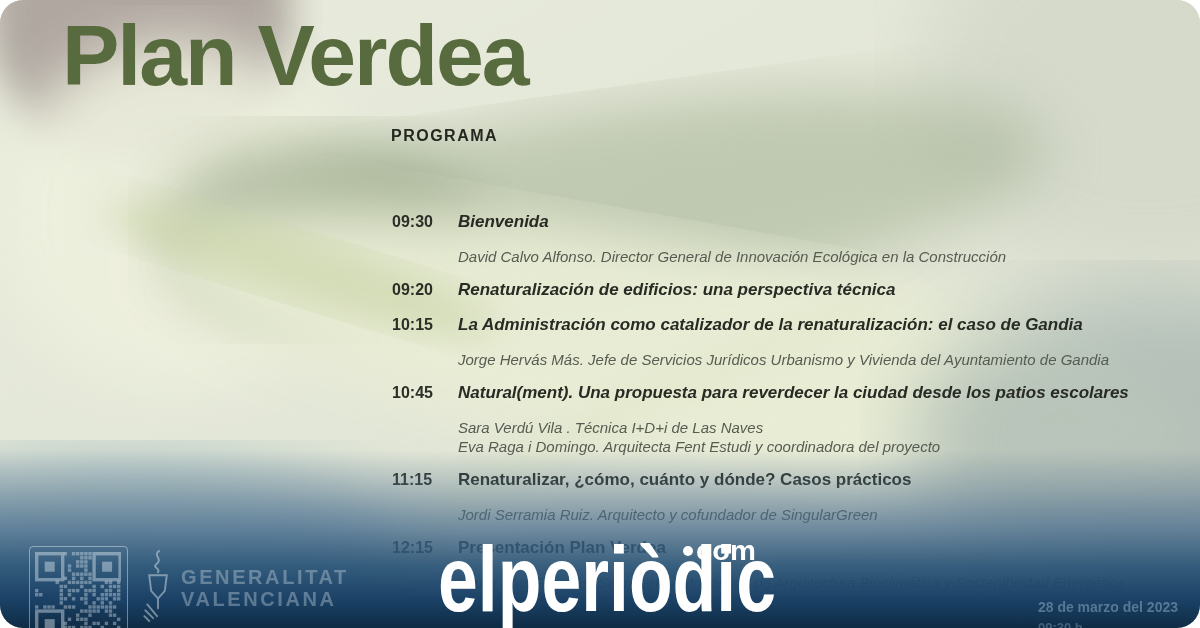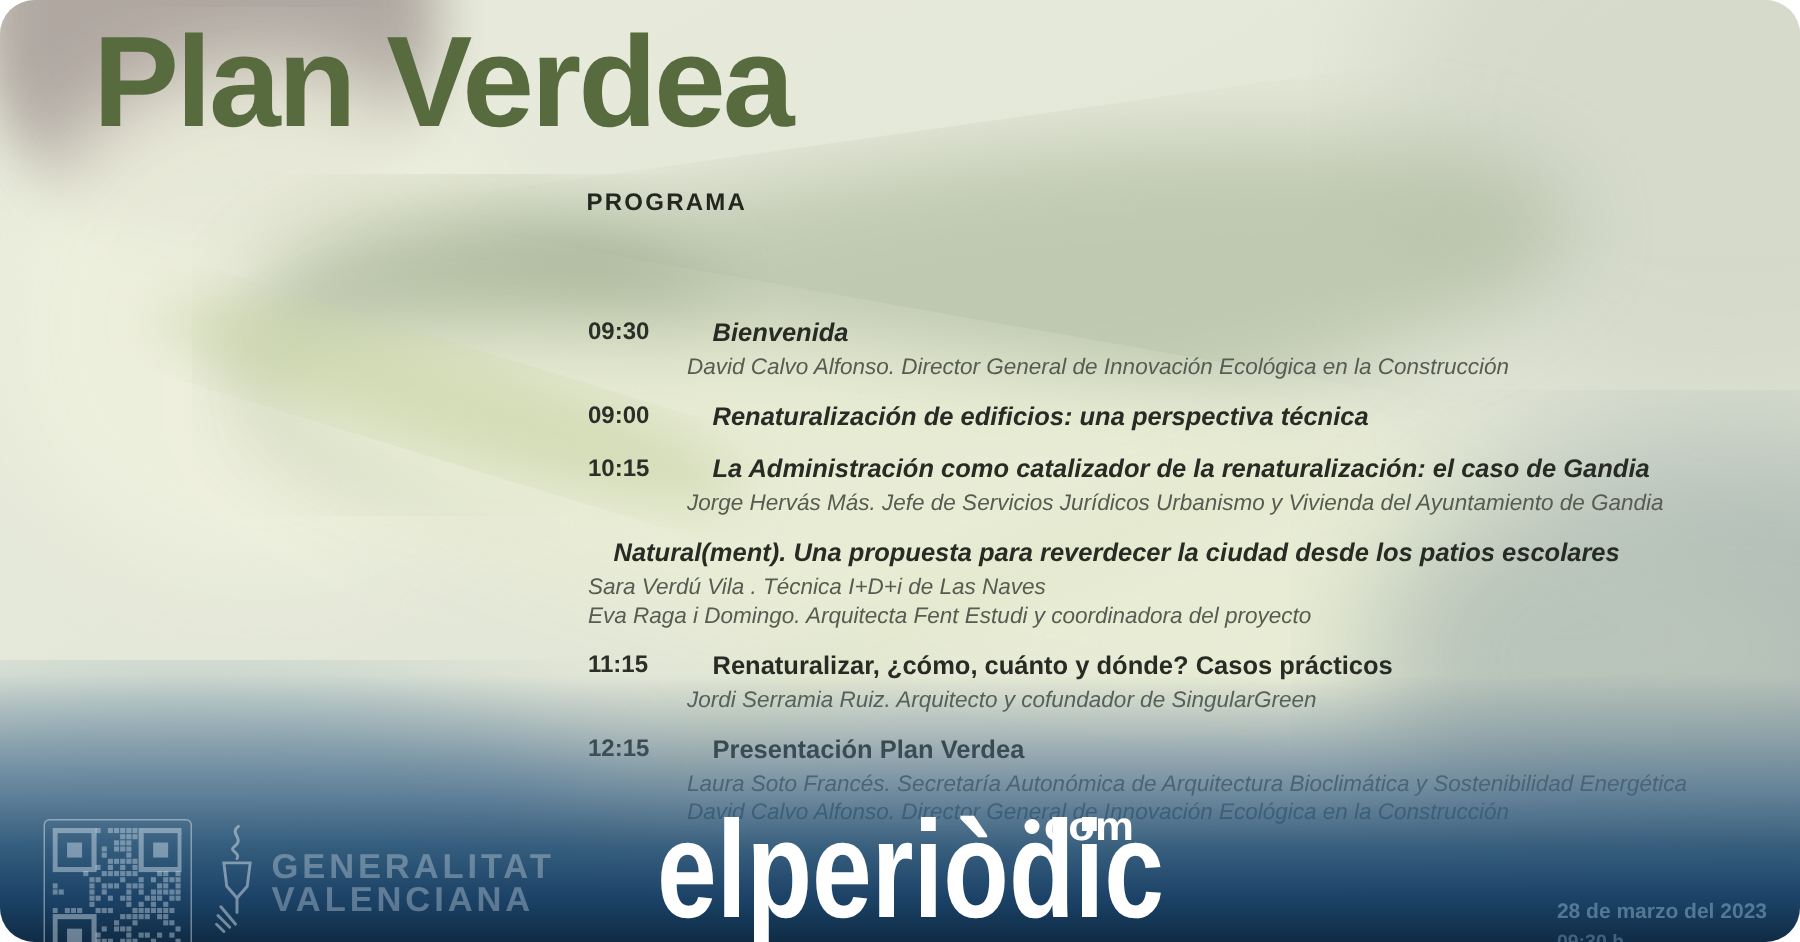--- a/index.html
+++ b/index.html
@@ -36,38 +36,38 @@
   }
   .sessions{
     position:absolute;left:392px;top:211px;width:770px;
   }
   .session{display:flex;margin-bottom:13px;}
   .s-time{
     flex:0 0 66px;font-size:16px;font-weight:bold;color:#2b2f27;line-height:22px;
   }
   .s-body{flex:1;}
   .s-title{
-    font-size:17px;font-weight:bold;font-style:italic;color:#272b24;line-height:22px;margin-left:17px;
+    font-size:17px;font-weight:bold;font-style:italic;color:#272b24;line-height:22px;
   }
   .s-title.upright{font-style:normal;}
-  .s-speakers{margin-top:2px;}
+  .s-speakers{margin-top:14px;}
   .s-speaker{
     font-size:15px;font-style:italic;color:#565c51;line-height:19px;
   }
   
   .qr{
     position:absolute;left:29px;top:546px;width:99px;height:99px;
     border:1.5px solid rgba(255,255,255,.40);border-radius:4px;
     box-sizing:border-box;padding:5px;
   }
   .gva{position:absolute;left:141px;top:546px;width:200px;}
   .gva-icon{position:absolute;left:0;top:2px;width:34px;height:74px;opacity:.45;}
   .gva-text{
     position:absolute;left:40px;top:20px;
-    color:rgba(235,243,248,.32);font-size:23px;letter-spacing:2.6px;
+    color:rgba(235,243,248,.32);font-size:20px;letter-spacing:2.6px;
     font-weight:bold;line-height:22px;white-space:nowrap;
   }
   .wordmark{position:absolute;left:428px;top:524px;width:380px;height:108px;}
   .datebox{
     position:absolute;right:22px;top:600px;text-align:left;line-height:1;
   }
   .date-line{font-size:14px;font-weight:bold;color:rgba(134,169,198,.55);}
   .time-line{font-size:13px;font-weight:bold;color:rgba(134,169,198,.42);margin-top:7px;}
 </style>
 </head>
@@ -121,37 +121,38 @@
       <div class="s-time">09:30</div>
       <div class="s-body">
         <div class="s-title">Bienvenida</div>
         <div class="s-speakers">
             <div class="s-speaker">David Calvo Alfonso. Director General de Innovación Ecológica en la Construcción</div>
           </div>
       </div>
     </div>
 
     <div class="session">
-      <div class="s-time">09:00</div>
+      <div class="s-time">09:20</div>
       <div class="s-body">
         <div class="s-title">Renaturalización de edificios: una perspectiva técnica</div>
       </div>
     </div>
 
     <div class="session">
       <div class="s-time">10:15</div>
       <div class="s-body">
         <div class="s-title">La Administración como catalizador de la renaturalización: el caso de Gandia</div>
         <div class="s-speakers">
             <div class="s-speaker">Jorge Hervás Más. Jefe de Servicios Jurídicos Urbanismo y Vivienda del Ayuntamiento de Gandia</div>
           </div>
       </div>
     </div>
 
     <div class="session">
+      <div class="s-time">10:45</div>
       <div class="s-body">
         <div class="s-title">Natural(ment). Una propuesta para reverdecer la ciudad desde los patios escolares</div>
         <div class="s-speakers">
             <div class="s-speaker">Sara Verdú Vila . Técnica I+D+i de Las Naves</div>
             <div class="s-speaker">Eva Raga i Domingo. Arquitecta Fent Estudi y coordinadora del proyecto</div>
           </div>
       </div>
     </div>
 
     <div class="session">

